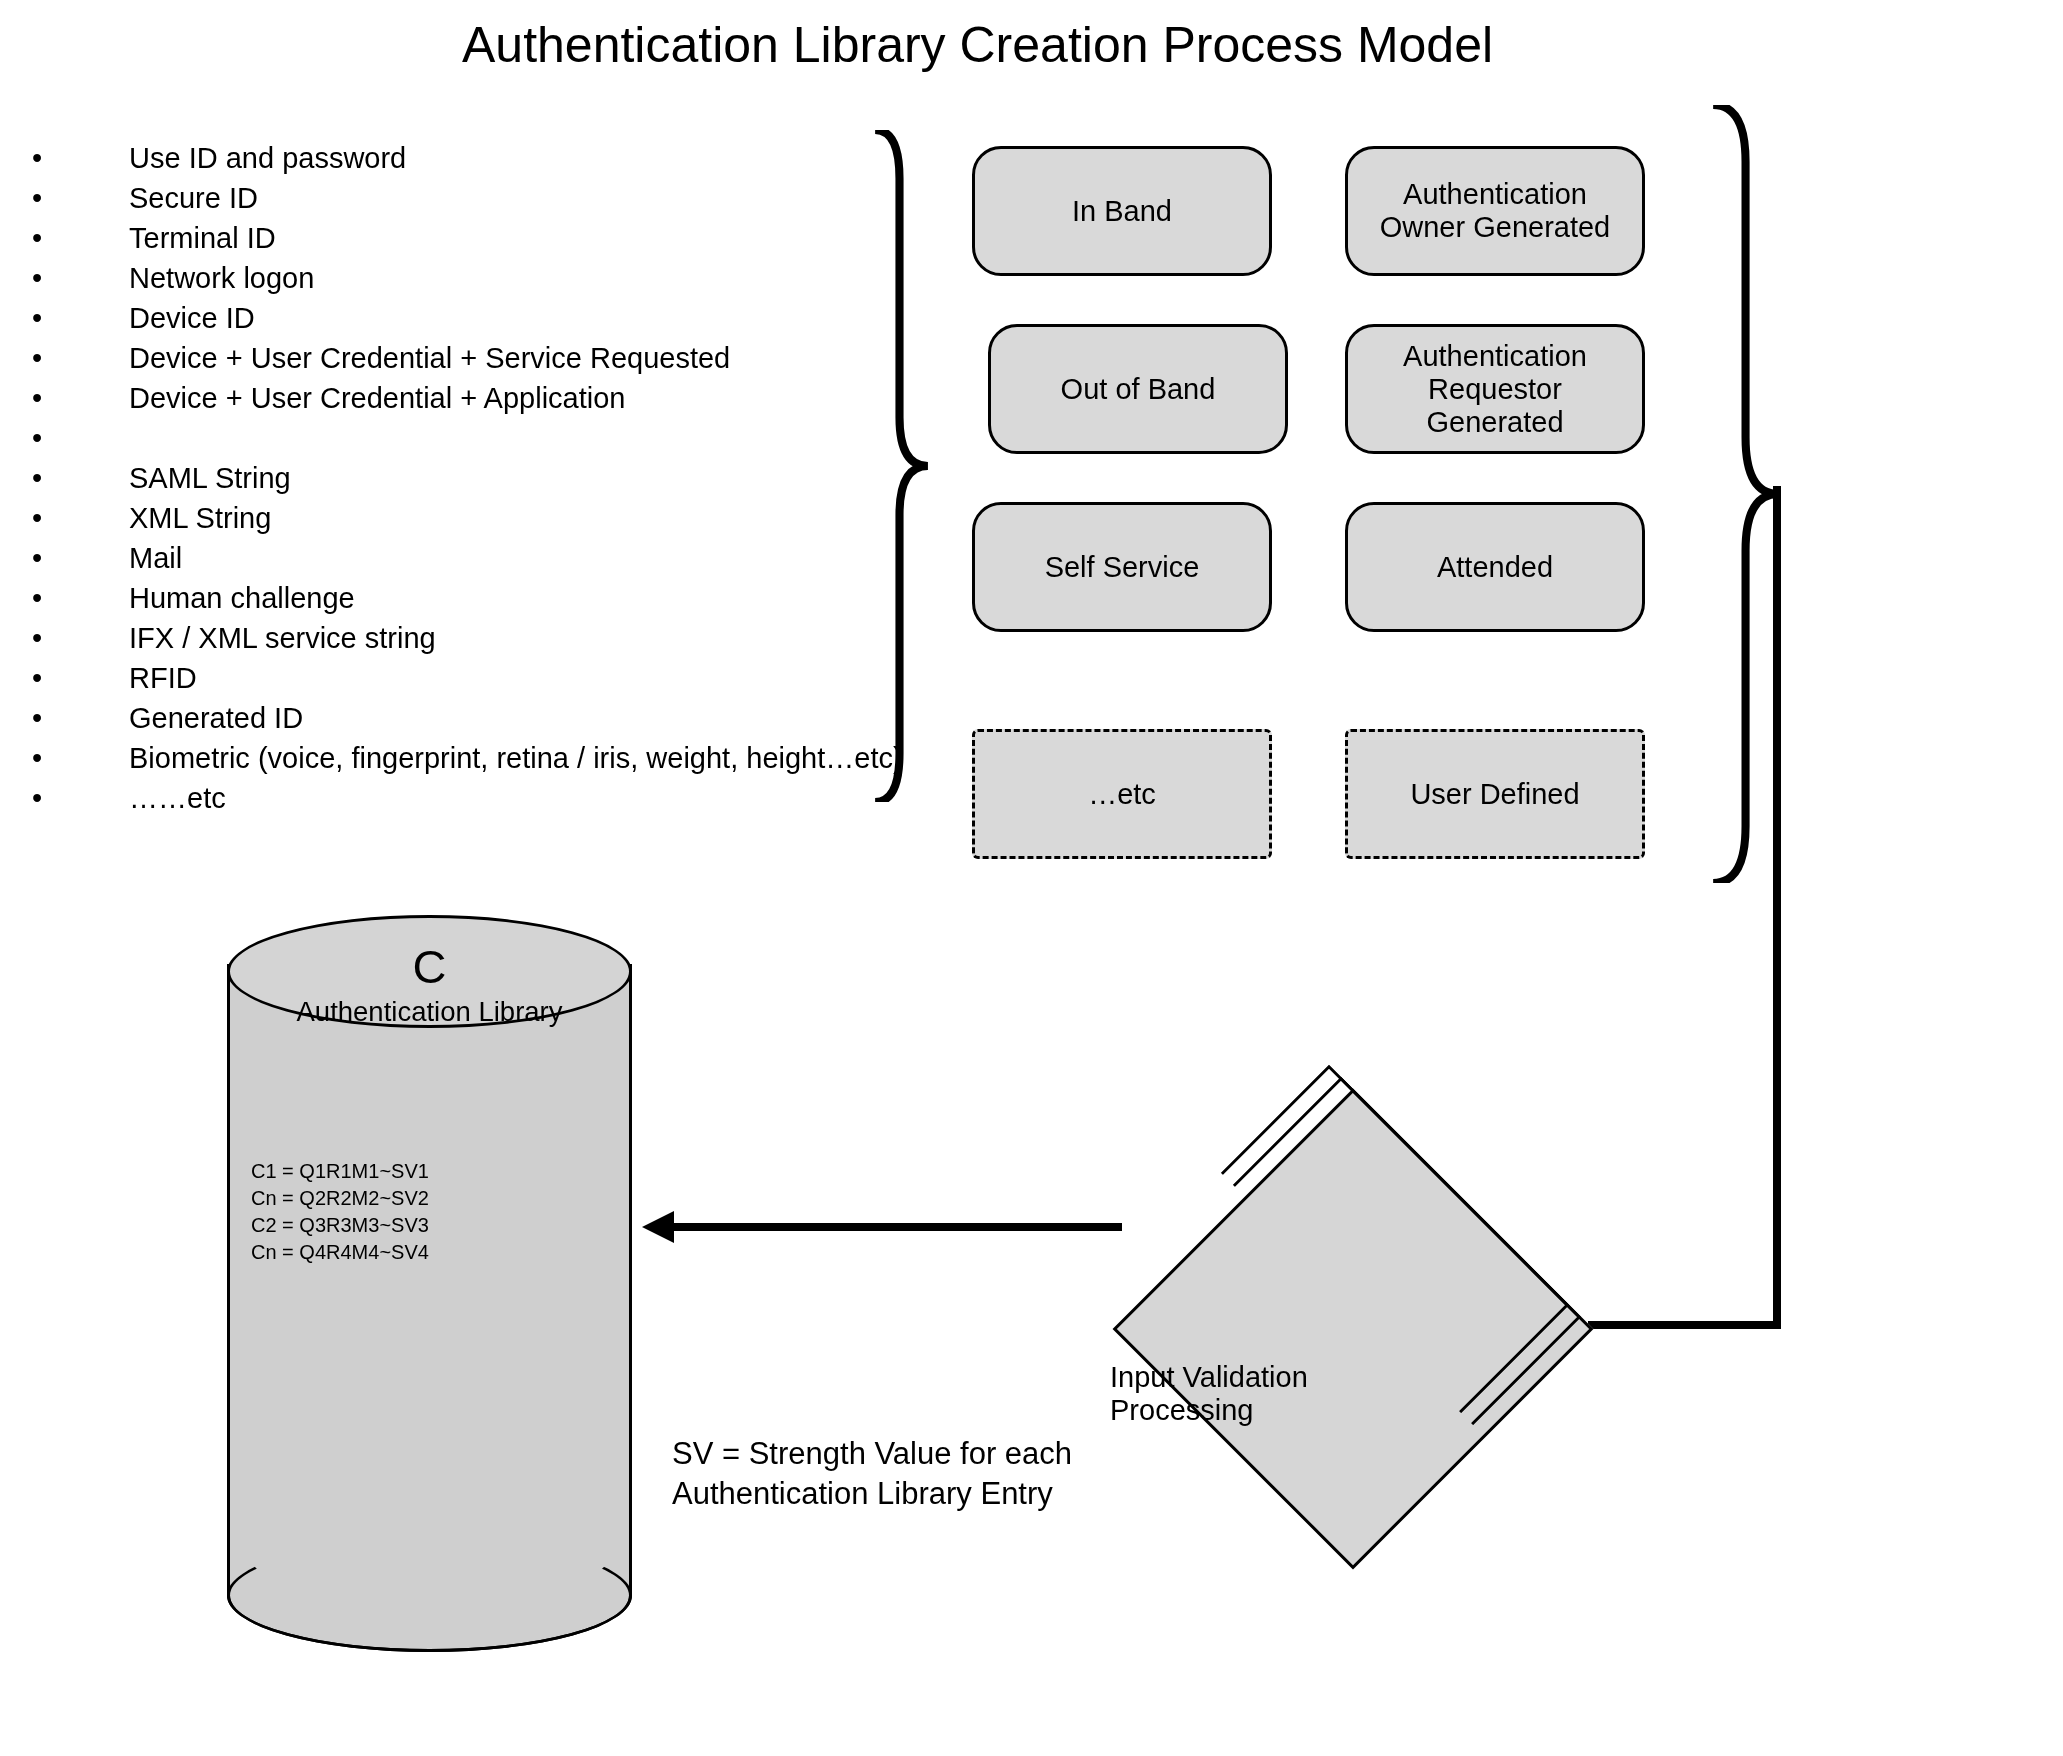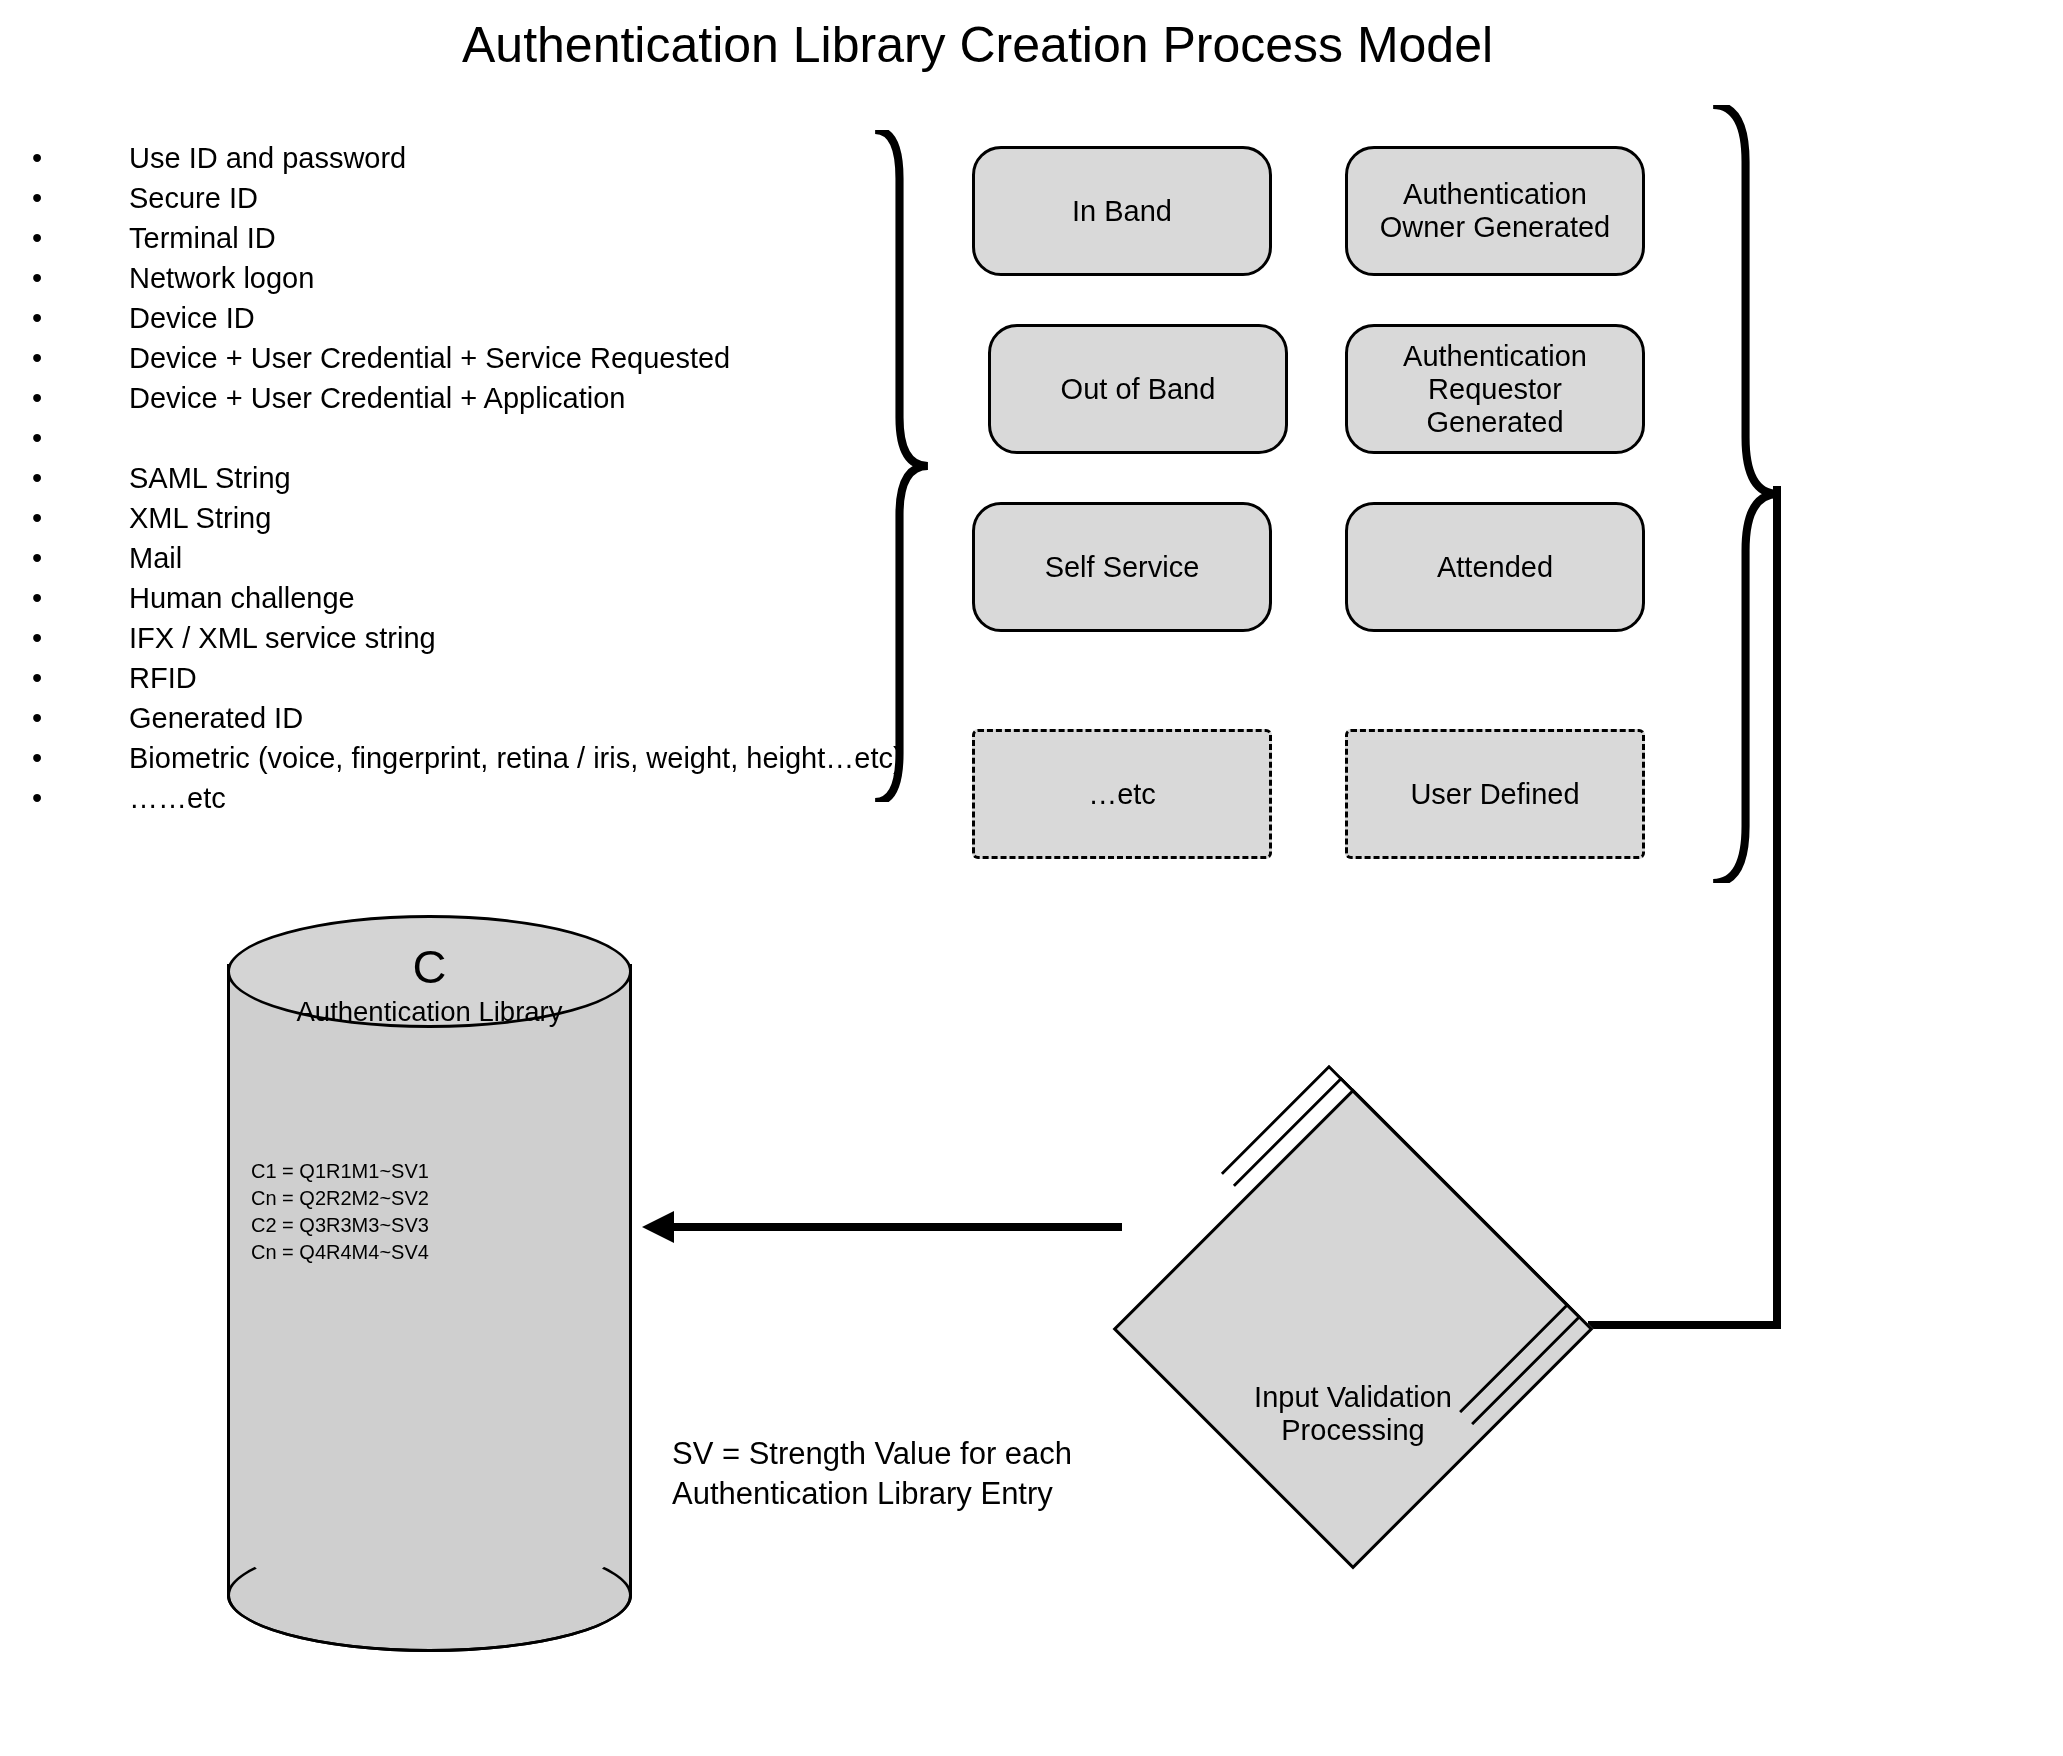--- a/index.html
+++ b/index.html
@@ -164,24 +164,23 @@
     left: 49px; top: 49px;
     width: 340px; height: 340px;
     border: 3.2px solid #000;
     transform: rotate(45deg);
     background: transparent;
     clip-path: polygon(0 0, 100% 0, 100% 45%, 0 45%);
   }
   .diamond-text {
     position: absolute;
     left: 0; top: 275px; width: 486px;
-    text-align: center;
+    text-align: left;
     font-size: 29px;
     z-index: 5;
-    margin-top: 20px;
   }
 
   .sv-note {
     position: absolute;
     left: 672px; top: 1434px;
     font-size: 31px;
     line-height: 1.3;
   }
 
   .arrow-line {

